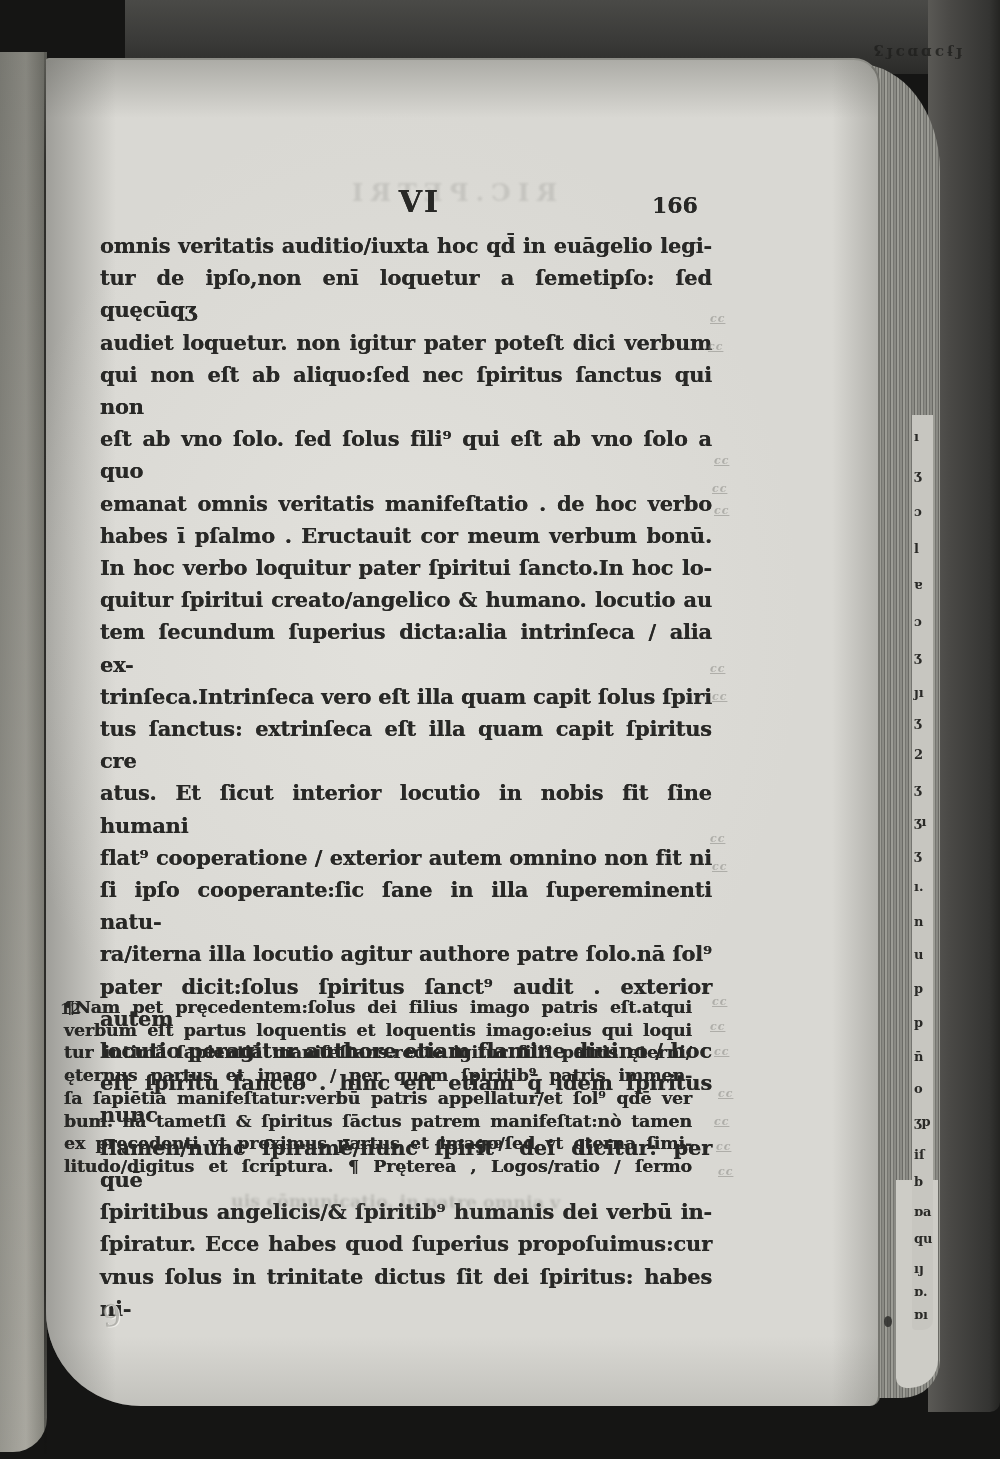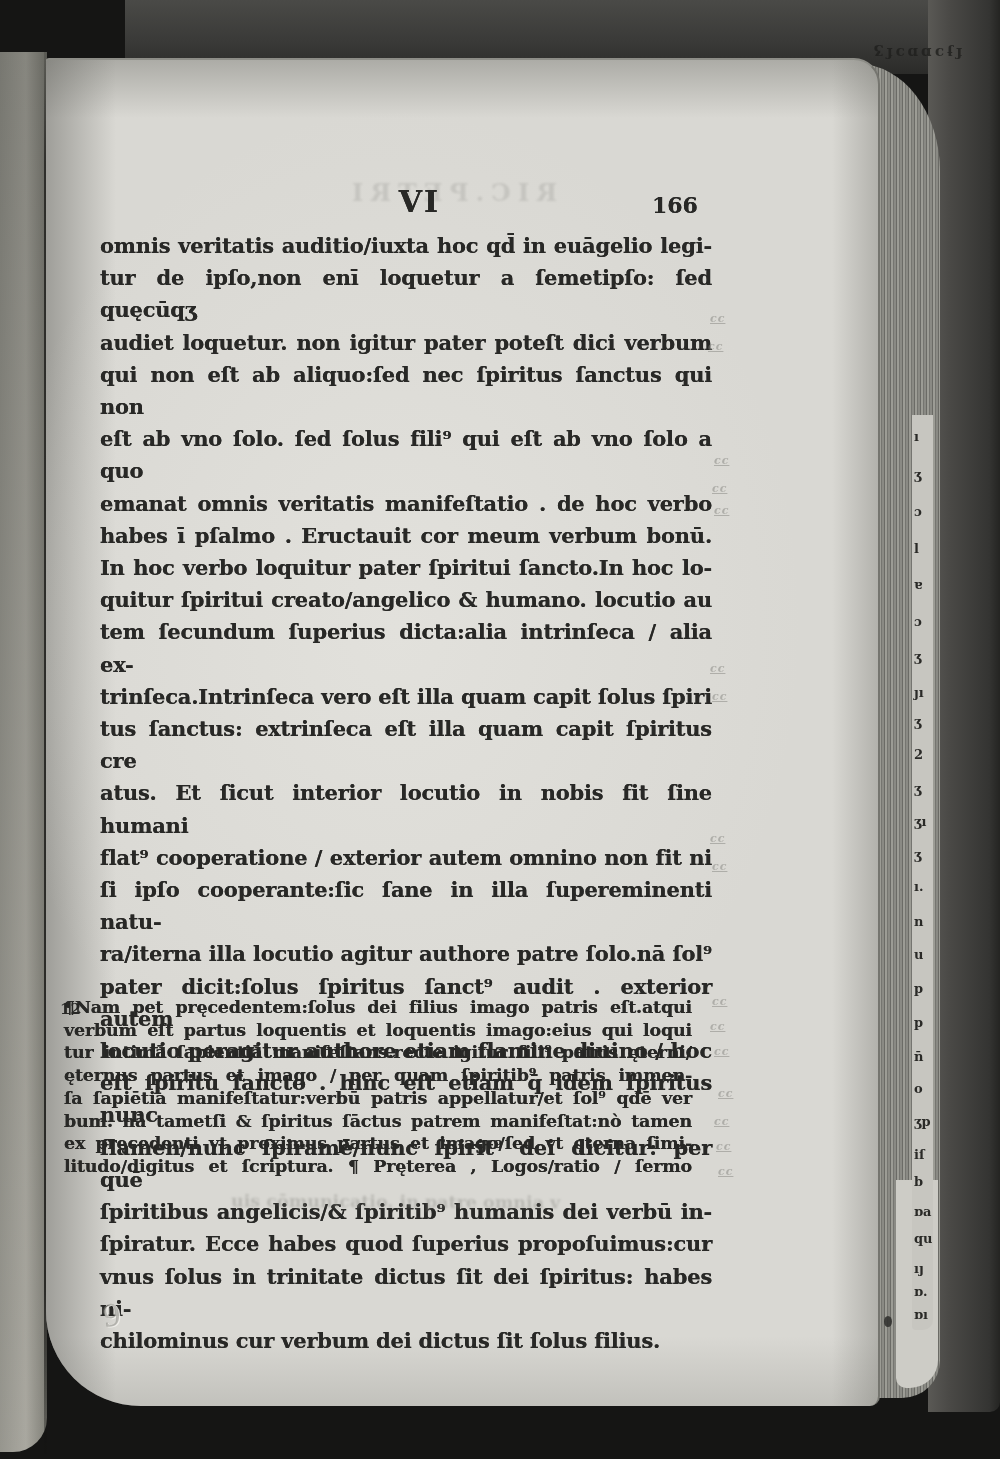--- a/index.html
+++ b/index.html
@@ -150,21 +150,20 @@
         <div class="tline">flat⁹ cooperatione / exterior autem omnino non fit ni</div>
         <div class="tline">ſi ipſo cooperante:ſic ſane in illa ſupereminenti natu-</div>
         <div class="tline">ra/iterna illa locutio agitur authore patre ſolo.nā ſol⁹</div>
         <div class="tline">pater dicit:ſolus ſpiritus ſanct⁹ audit . exterior autem</div>
         <div class="tline">locutio peragitur authore etiam flamine diuino / hoc</div>
         <div class="tline">eſt ſpiritu ſancto . hinc eſt etiam q̄ idem ſpiritus nunc</div>
         <div class="tline">flamen/nunc ſpiramē/nunc ſpirit⁹ dei dicitur: per quē</div>
         <div class="tline">ſpiritibus angelicis/&amp; ſpiritib⁹ humanis dei verbū in-</div>
         <div class="tline">ſpiratur. Ecce habes quod ſuperius propoſuimus:cur</div>
         <div class="tline">vnus ſolus in trinitate dictus ſit dei ſpiritus: habes ni-</div>
-        <div class="tline no-just">chilominus cur verbum dei dictus ſit ſolus filius.</div>
       </div>
 
     <div class="margin-num">12</div>
 
     <div class="small-block">
 
         <div class="tline">¶Nam pet pręcedentem:ſolus dei filius imago patris eſt.atqui</div>
         <div class="tline">verbum eſt partus loquentis et loquentis imago:eius qui loqui</div>
         <div class="tline">tur intimā ſapientiā manifeſtans.recte igitur fili⁹ patris ęterni/</div>
         <div class="tline">ęternus partus et imago / per quam ſpiritib⁹ patris immen-</div>

